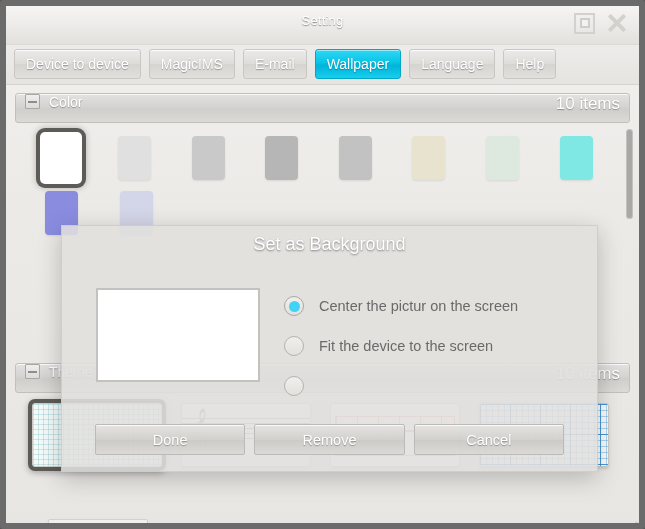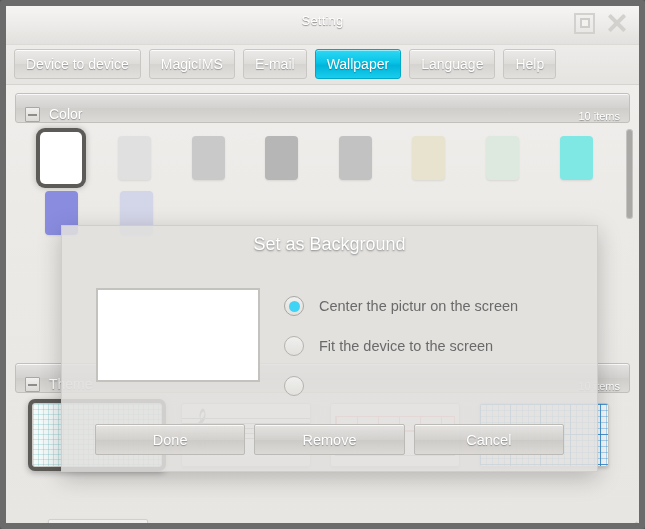--- a/index.html
+++ b/index.html
@@ -96,39 +96,39 @@
 
   .section-header {
     position: absolute;
     left: 9px; right: 9px;
     height: 30px;
     box-sizing: border-box;
     border: 1px solid #c2c0bd;
     border-radius: 3px;
     background: linear-gradient(180deg, #e3e2e0 0%, #d3d2d0 48%, #cfcecb 52%, #dbdad7 100%);
     box-shadow: inset 0 1px 0 rgba(255,255,255,.8);
-    display: flex; align-items: flex-end;
+    display: flex; align-items: flex-start;
     padding: 0 9px;
   }
   .collapse-box {
     width: 15px; height: 15px; box-sizing: border-box;
     border: 1px solid #a9a7a4;
     background: linear-gradient(180deg,#f0efed,#dcdbd8);
     display: flex; align-items: center; justify-content: center;
     margin-right: 9px;
     border-radius: 1px;
   }
   .collapse-box i { display:block; width: 9px; height: 2px; background: #8f8d8a; }
   .sec-title {
     font-size: 14px; color: #fff;
     text-shadow: 0 1px 1px rgba(140,140,140,.95);
   }
   .sec-count {
     margin-left: auto;
-    font-size: 11px; color: #fff;
+    font-size: 17px; color: #fff;
     text-shadow: 0 1px 1px rgba(140,140,140,.95);
   }
 
   #color-header { top: 8px; }
   #theme-header { top: 278px; }
 
   
   .swatch-area { position: absolute; left: 18px; top: 45px; right: 26px; height: 225px; }
   .swatch-row { display: flex; gap: 0; }
   .swatch-cell { width: 75px; height: 55px; display: flex; align-items: center; justify-content: center; }

